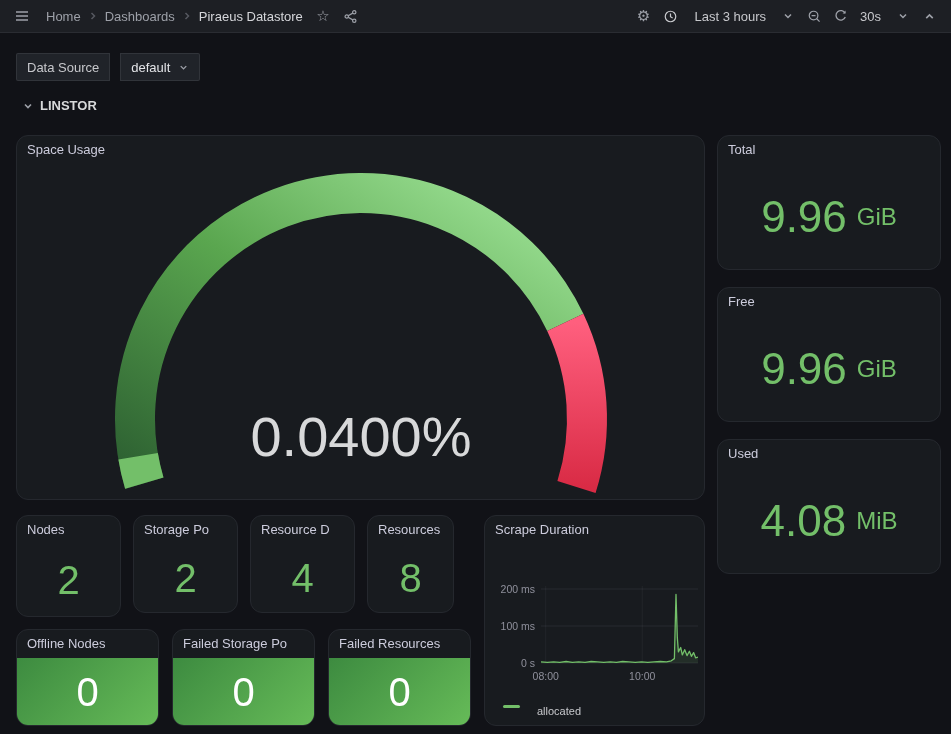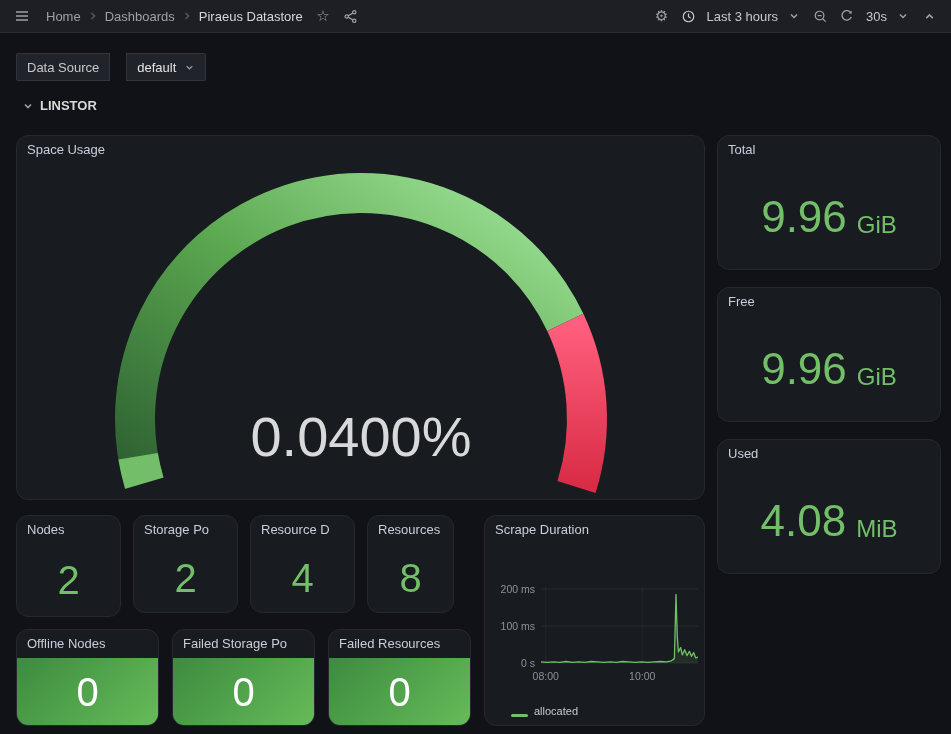--- a/index.html
+++ b/index.html
@@ -13,37 +13,37 @@
   svg.icon{display:block}
 
   
   .nav{height:30px;background:var(--nav);border-bottom:1px solid rgba(204,204,220,0.08);display:flex;align-items:center;padding:16px 10px;gap:4px}
   .icon-btn{display:flex;align-items:center;justify-content:center;min-width:24px;height:24px;background:none;border:none;color:#9da0a8;cursor:pointer;padding:0 4px;font-size:15px}
   .crumbs{display:flex;align-items:center;gap:2px;font-size:13px;margin-left:4px}
   .crumb{color:#9da0a8;cursor:pointer;padding:0 4px;background:none;border:none;font-size:13px;font-family:inherit}
   .crumb.current{color:#d5d6da}
   .crumb-sep{color:#565860;display:flex}
   .nav-right{margin-left:auto;display:flex;align-items:center;gap:2px}
-  .picker-btn{display:flex;align-items:center;gap:10px;background:none;border:none;color:#c7c8cc;font-size:13px;font-family:inherit;cursor:pointer;height:24px;padding:0 6px}
+  .picker-btn{display:flex;align-items:center;gap:16px;background:none;border:none;color:#c7c8cc;font-size:13px;font-family:inherit;cursor:pointer;height:24px;padding:0 6px}
   .caret{display:flex;color:#9da0a8}
 
   
   .content{position:relative;height:704px}
   .controls{position:absolute;left:16px;top:20px;display:flex;align-items:center;gap:26px}
-  .var-group{display:flex;gap:16px}
+  .var-group{display:flex;gap:10px}
   .pill{height:28px;display:inline-flex;align-items:center;padding:0 10px;background:#202329;border:1px solid rgba(204,204,220,0.10);font-size:13px;color:#d0d1d6}
   .pill.label{border-radius:2px 0 0 2px;color:#c7c8cc}
   .pill.value{border-radius:0 2px 2px 0;gap:8px;cursor:pointer;color:#e3e4e8}
   .row-header{position:absolute;left:16px;top:64px;display:flex;align-items:center;gap:6px;font-size:13px;font-weight:700;color:#d8d9da;cursor:pointer;background:none;border:none;font-family:inherit}
 
   
   .panel{position:absolute;background:var(--panel);border:1px solid var(--border);border-radius:12px;display:flex;flex-direction:column;overflow:hidden}
   .panel-title{padding:6px 10px;font-size:13px;line-height:16px;color:#ccccdc;white-space:nowrap;overflow:hidden;flex:none}
   .panel-body{flex:1;position:relative;display:flex;align-items:center;justify-content:center}
-  .big-value{display:flex;align-items:flex-end;gap:10px;color:var(--green)}
+  .big-value{display:flex;align-items:center;gap:10px;color:var(--green)}
   .big-value .num{font-size:44px;font-weight:500;line-height:1}
   .big-value .unit{font-size:24px;font-weight:500}
   .stat-value{font-size:40px;font-weight:500;color:var(--green);line-height:1}
   .bg-green{background:linear-gradient(135deg,var(--green-bg1),var(--green-bg2))}
   .bg-green .stat-value{color:#ffffff}
   .panel.nodata{background:linear-gradient(160deg,var(--green-bg1),var(--green-bg2))}
   .panel.nodata .panel-title{color:#ffffff}
   .nodata-text{font-size:40px;font-weight:500;color:#ffffff}
 
   #p-space{left:16px;top:102px;width:689px;height:365px}
@@ -57,21 +57,21 @@
   #p-res{left:367px;top:482px;width:87px;height:98px}
   #p-scrape{left:484px;top:482px;width:221px;height:211px}
   #p-off{left:16px;top:596px;width:143px;height:97px}
   #p-fsp{left:172px;top:596px;width:143px;height:97px}
   #p-fres{left:328px;top:596px;width:143px;height:97px}
 
   #gauge-svg{position:absolute;left:0;top:28px;width:687px;height:335px}
   #gauge-svg text{font-family:"Liberation Sans",sans-serif;font-size:56px;font-weight:500;fill:#d8d9da}
   #scrape-svg{position:absolute;left:8px;top:26px;width:205px;height:150px}
   #scrape-svg text{font-family:"Liberation Sans",sans-serif;font-size:10.5px;fill:rgba(204,204,220,0.65)}
-  .legend{position:absolute;left:26px;bottom:8px;display:flex;align-items:flex-end;gap:6px;cursor:pointer;background:none;border:none;padding:0}
+  .legend{position:absolute;left:18px;bottom:8px;display:flex;align-items:flex-start;gap:17px;cursor:pointer;background:none;border:none;padding:0}
   .legend-swatch{width:17px;height:3px;border-radius:2px;background:var(--green)}
   .legend-label{font-size:11px;color:#c7c8cc;font-family:inherit}
 </style>
 </head>
 <body>
 
 <header class="nav">
   <button class="icon-btn">
     <span>
       <svg class="icon" width="16" height="16" viewBox="0 0 16 16">

